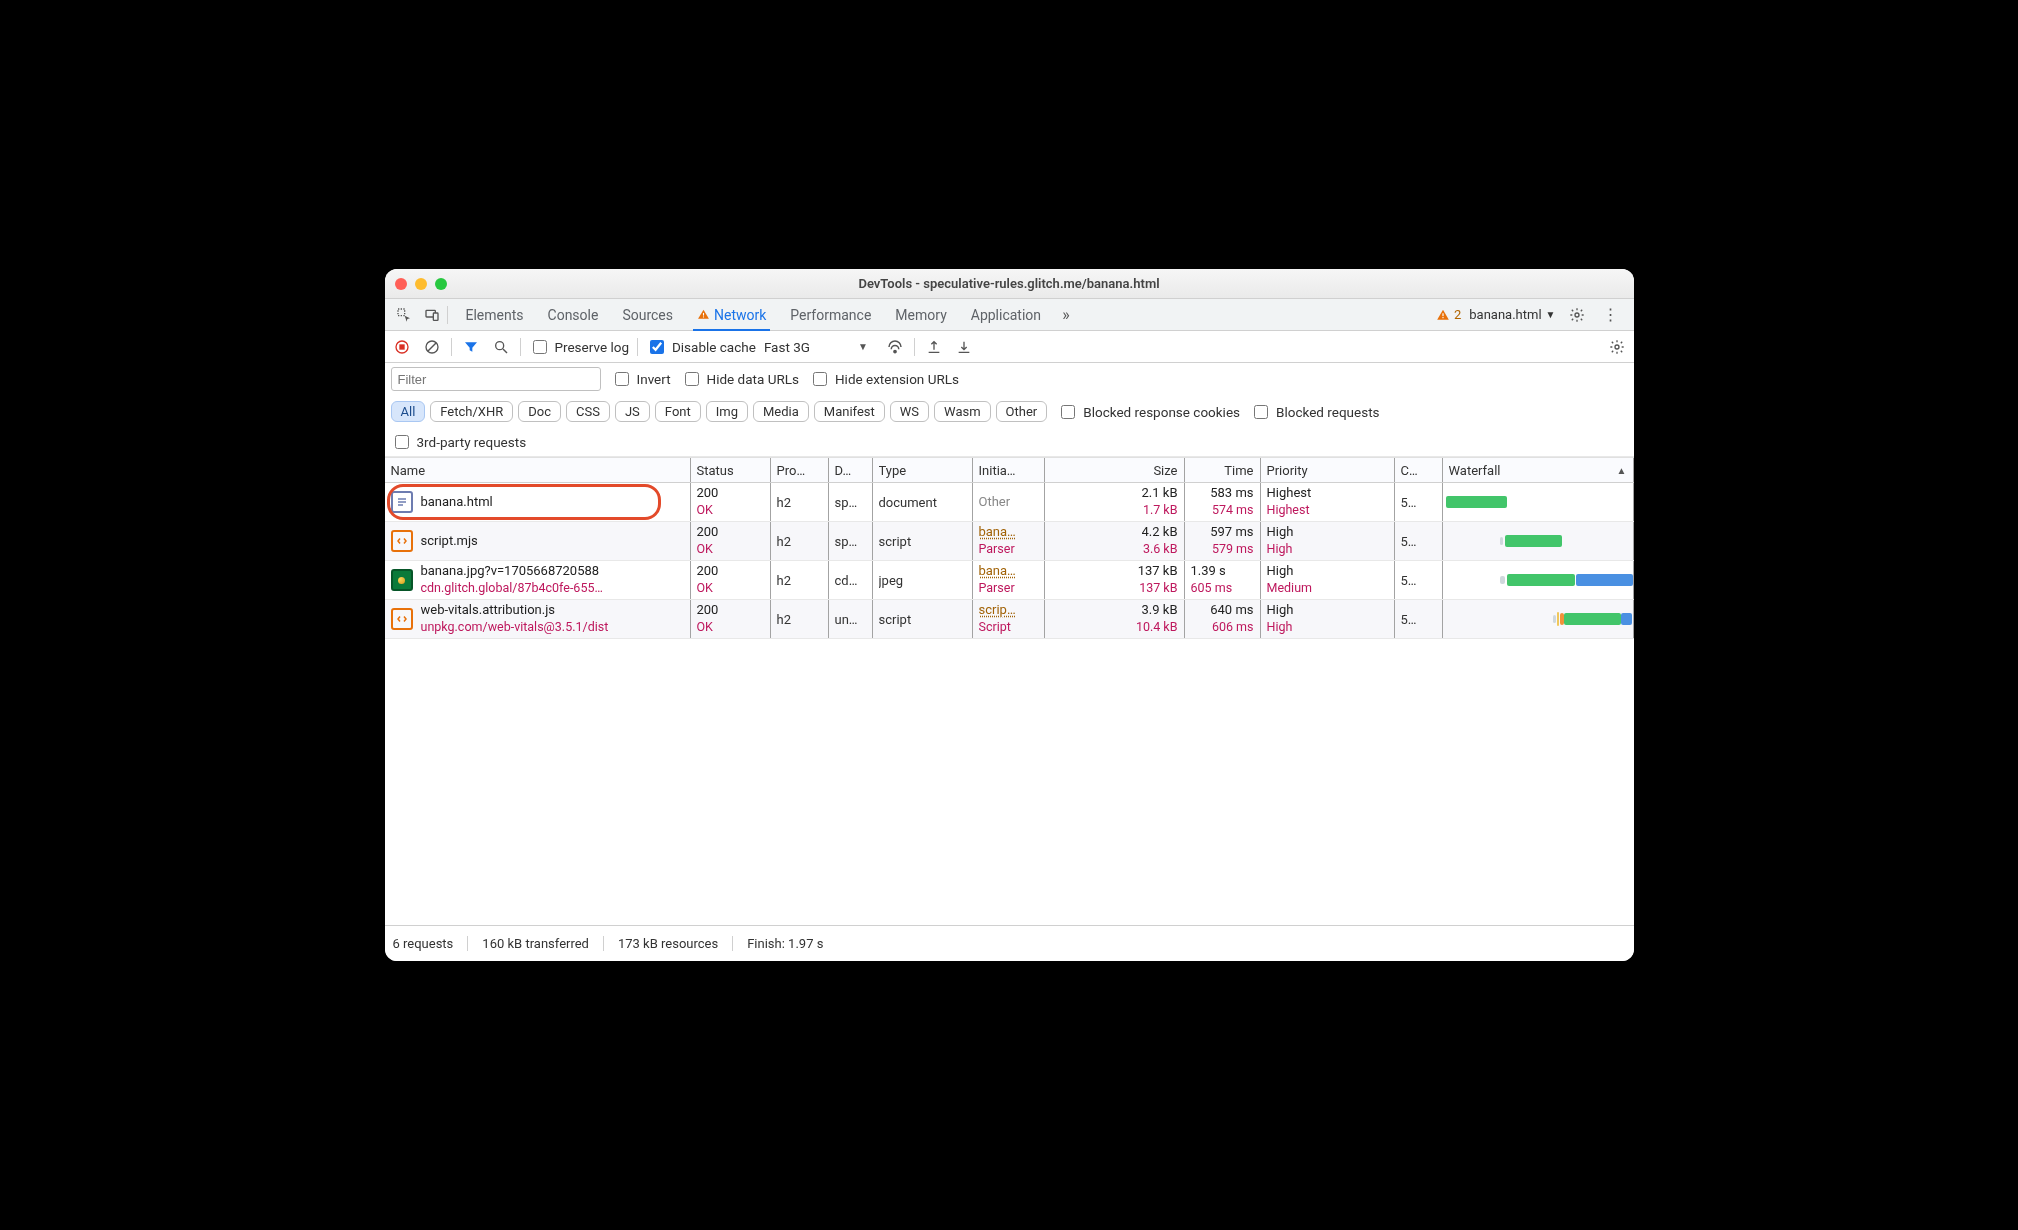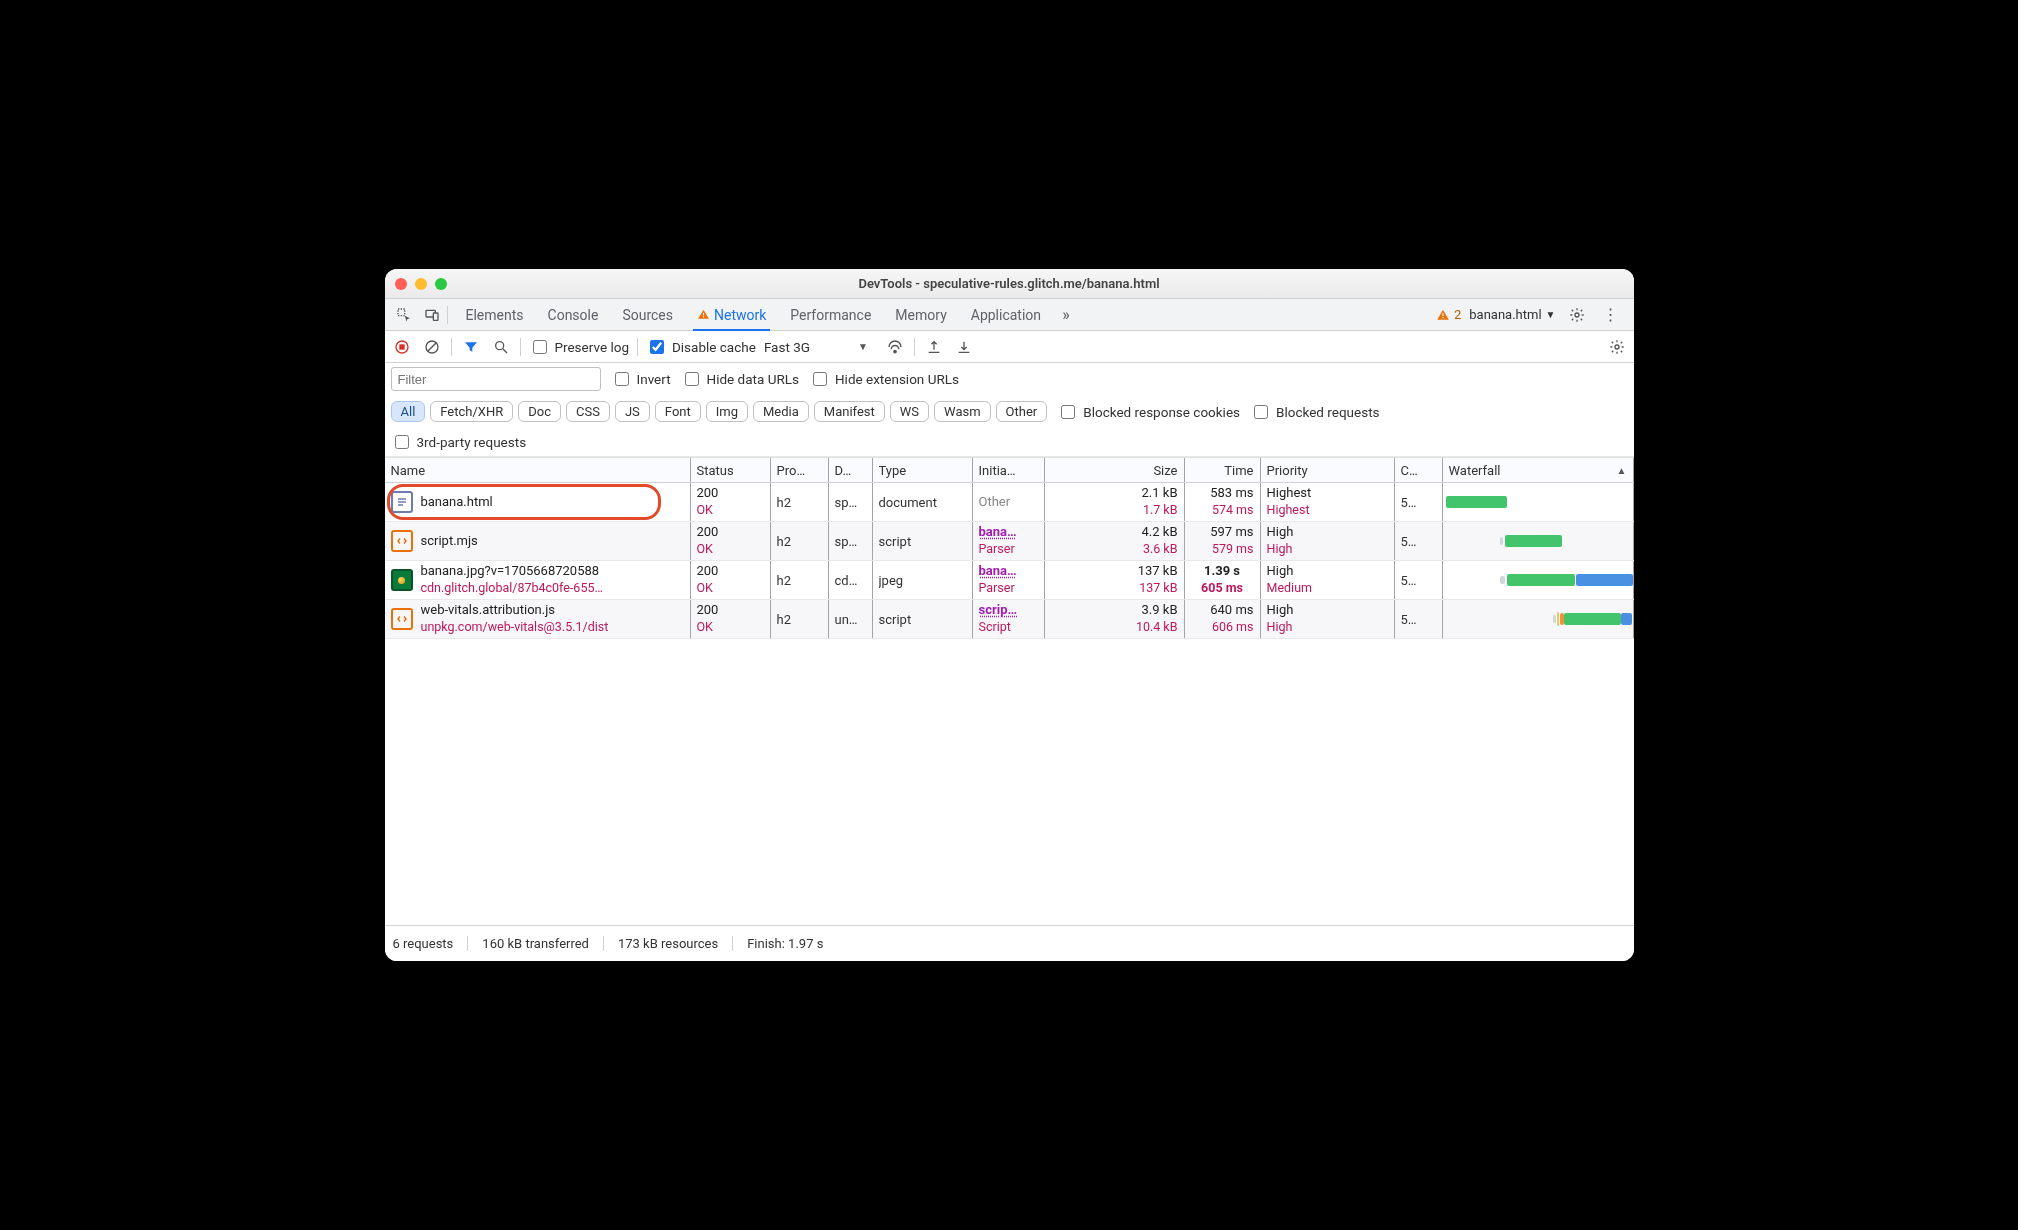--- a/index.html
+++ b/index.html
@@ -254,21 +254,21 @@
   .icon-js  { border: 2px solid #e8710a; color: #e8710a; }
   .icon-img { background: #0a7a3a; border: 2px solid #065528; position: relative; }
   .icon-img::after {
     content: "";
     position: absolute;
     top: 6px; left: 5px;
     width: 7px; height: 7px;
     background: radial-gradient(circle at 30% 30%, #f7d85b, #d89b1b);
     border-radius: 50%;
   }
-  .link { color: #a21caf; text-decoration: underline dotted; font-weight: bold; }
+  .link { color: #a16207; text-decoration: underline dotted; }
   .highlight-ring {
     position: absolute;
     border: 3px solid #e34a2a;
     border-radius: 16px;
     pointer-events: none;
   }
   .td.col-water { padding: 4px 0 4px 0; }
   .wf {
     position: relative;
     width: 100%;
@@ -693,21 +693,21 @@
               <span class="sub">Parser</span>
             </div>
           </div>
           <div class="td col-size">
             <div class="stack" style="align-items:flex-end;">
               <span class="main">137 kB</span>
               <span class="sub">137 kB</span>
             </div>
           </div>
           <div class="td col-time">
-            <div class="stack" style="align-items:center;font-weight:bold;">
+            <div class="stack" style="align-items:flex-start;">
               <span class="main">1.39 s</span>
               <span class="sub">605 ms</span>
             </div>
           </div>
           <div class="td col-prio">
             <div class="stack">
               <span class="main">High</span>
               <span class="sub">Medium</span>
             </div>
           </div>

